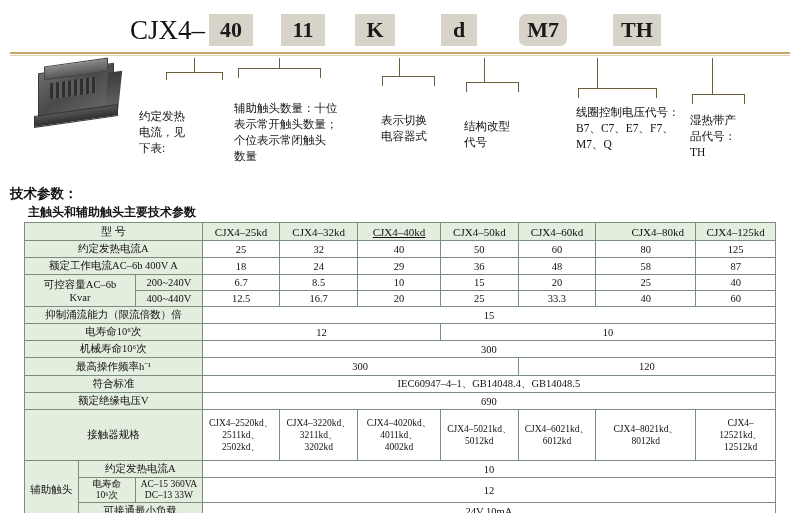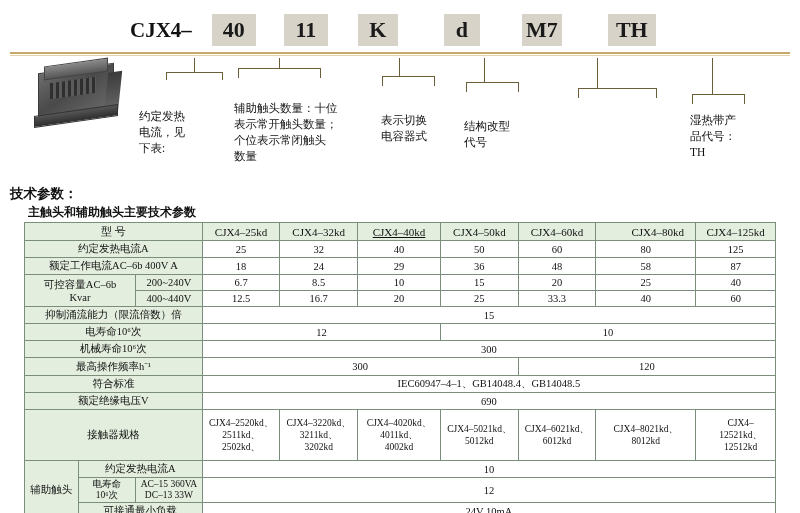--- a/index.html
+++ b/index.html
@@ -9,22 +9,22 @@
     color:#111;position:relative;overflow:hidden;
   }
   
   #top-area{position:relative;width:800px;height:180px;}
 
   .model-row{
     position:absolute;left:130px;top:12px;
     display:flex;align-items:center;height:36px;
   }
   .model-prefix{
-    font-size:21px;font-weight:bold;letter-spacing:0px;
-    font-family:"Liberation Serif", serif;margin-right:20px;
+    font-size:27px;font-weight:normal;letter-spacing:0px;
+    font-family:"Liberation Serif", serif;margin-right:4px;
   }
   .code-box{
     background:#d7d3c8;color:#1a1a1a;font-weight:bold;
     font-size:22px;text-align:center;line-height:32px;
     height:32px;margin-right:0px;
   }
   .spacer{display:inline-block;}
 
   .hrule{
     position:absolute;left:10px;top:52px;width:780px;height:2px;
@@ -93,21 +93,21 @@
   <div class="model-row">
     <span class="model-prefix">CJX4–</span>
     <span class="code-box" style="width:44px;">40</span>
     <span class="spacer" style="width:28px;"></span>
     <span class="code-box" style="width:44px;">11</span>
     <span class="spacer" style="width:30px;"></span>
     <span class="code-box" style="width:40px;">K</span>
     <span class="spacer" style="width:46px;"></span>
     <span class="code-box" style="width:36px;">d</span>
     <span class="spacer" style="width:42px;"></span>
-    <span class="code-box" style="width:40px;">M7</span>
+    <span class="code-box" style="width:48px;border-radius:7px;">M7</span>
     <span class="spacer" style="width:46px;"></span>
     <span class="code-box" style="width:48px;">TH</span>
   </div>
 
   <div class="hrule"></div>
   <div class="hrule2"></div>
 
   <div id="contactor">
     <div class="c-body"></div>
     <div class="c-side"></div>
@@ -150,20 +150,23 @@
 电流，见
 下表:</div>
   <div class="note" style="left:381px;top:112px;width:80px;white-space:pre-line;">表示切换
 电容器式</div>
   <div class="note" style="left:234px;top:100px;width:120px;white-space:pre-line;">辅助触头数量：十位
 表示常开触头数量；
 个位表示常闭触头
 数量</div>
   <div class="note" style="left:464px;top:118px;width:80px;white-space:pre-line;">结构改型
 代号</div>
+  <div class="note" style="left:576px;top:104px;width:112px;white-space:pre-line;">线圈控制电压代号：
+B7、C7、E7、F7、
+M7、Q</div>
   <div class="note" style="left:690px;top:112px;width:76px;white-space:pre-line;">湿热带产
 品代号：
 TH</div>
 </div>
 
 <div id="param-title">技术参数：</div>
 <div id="param-sub">主触头和辅助触头主要技术参数</div>
 
 <div id="tbl-wrap">
 <table>

